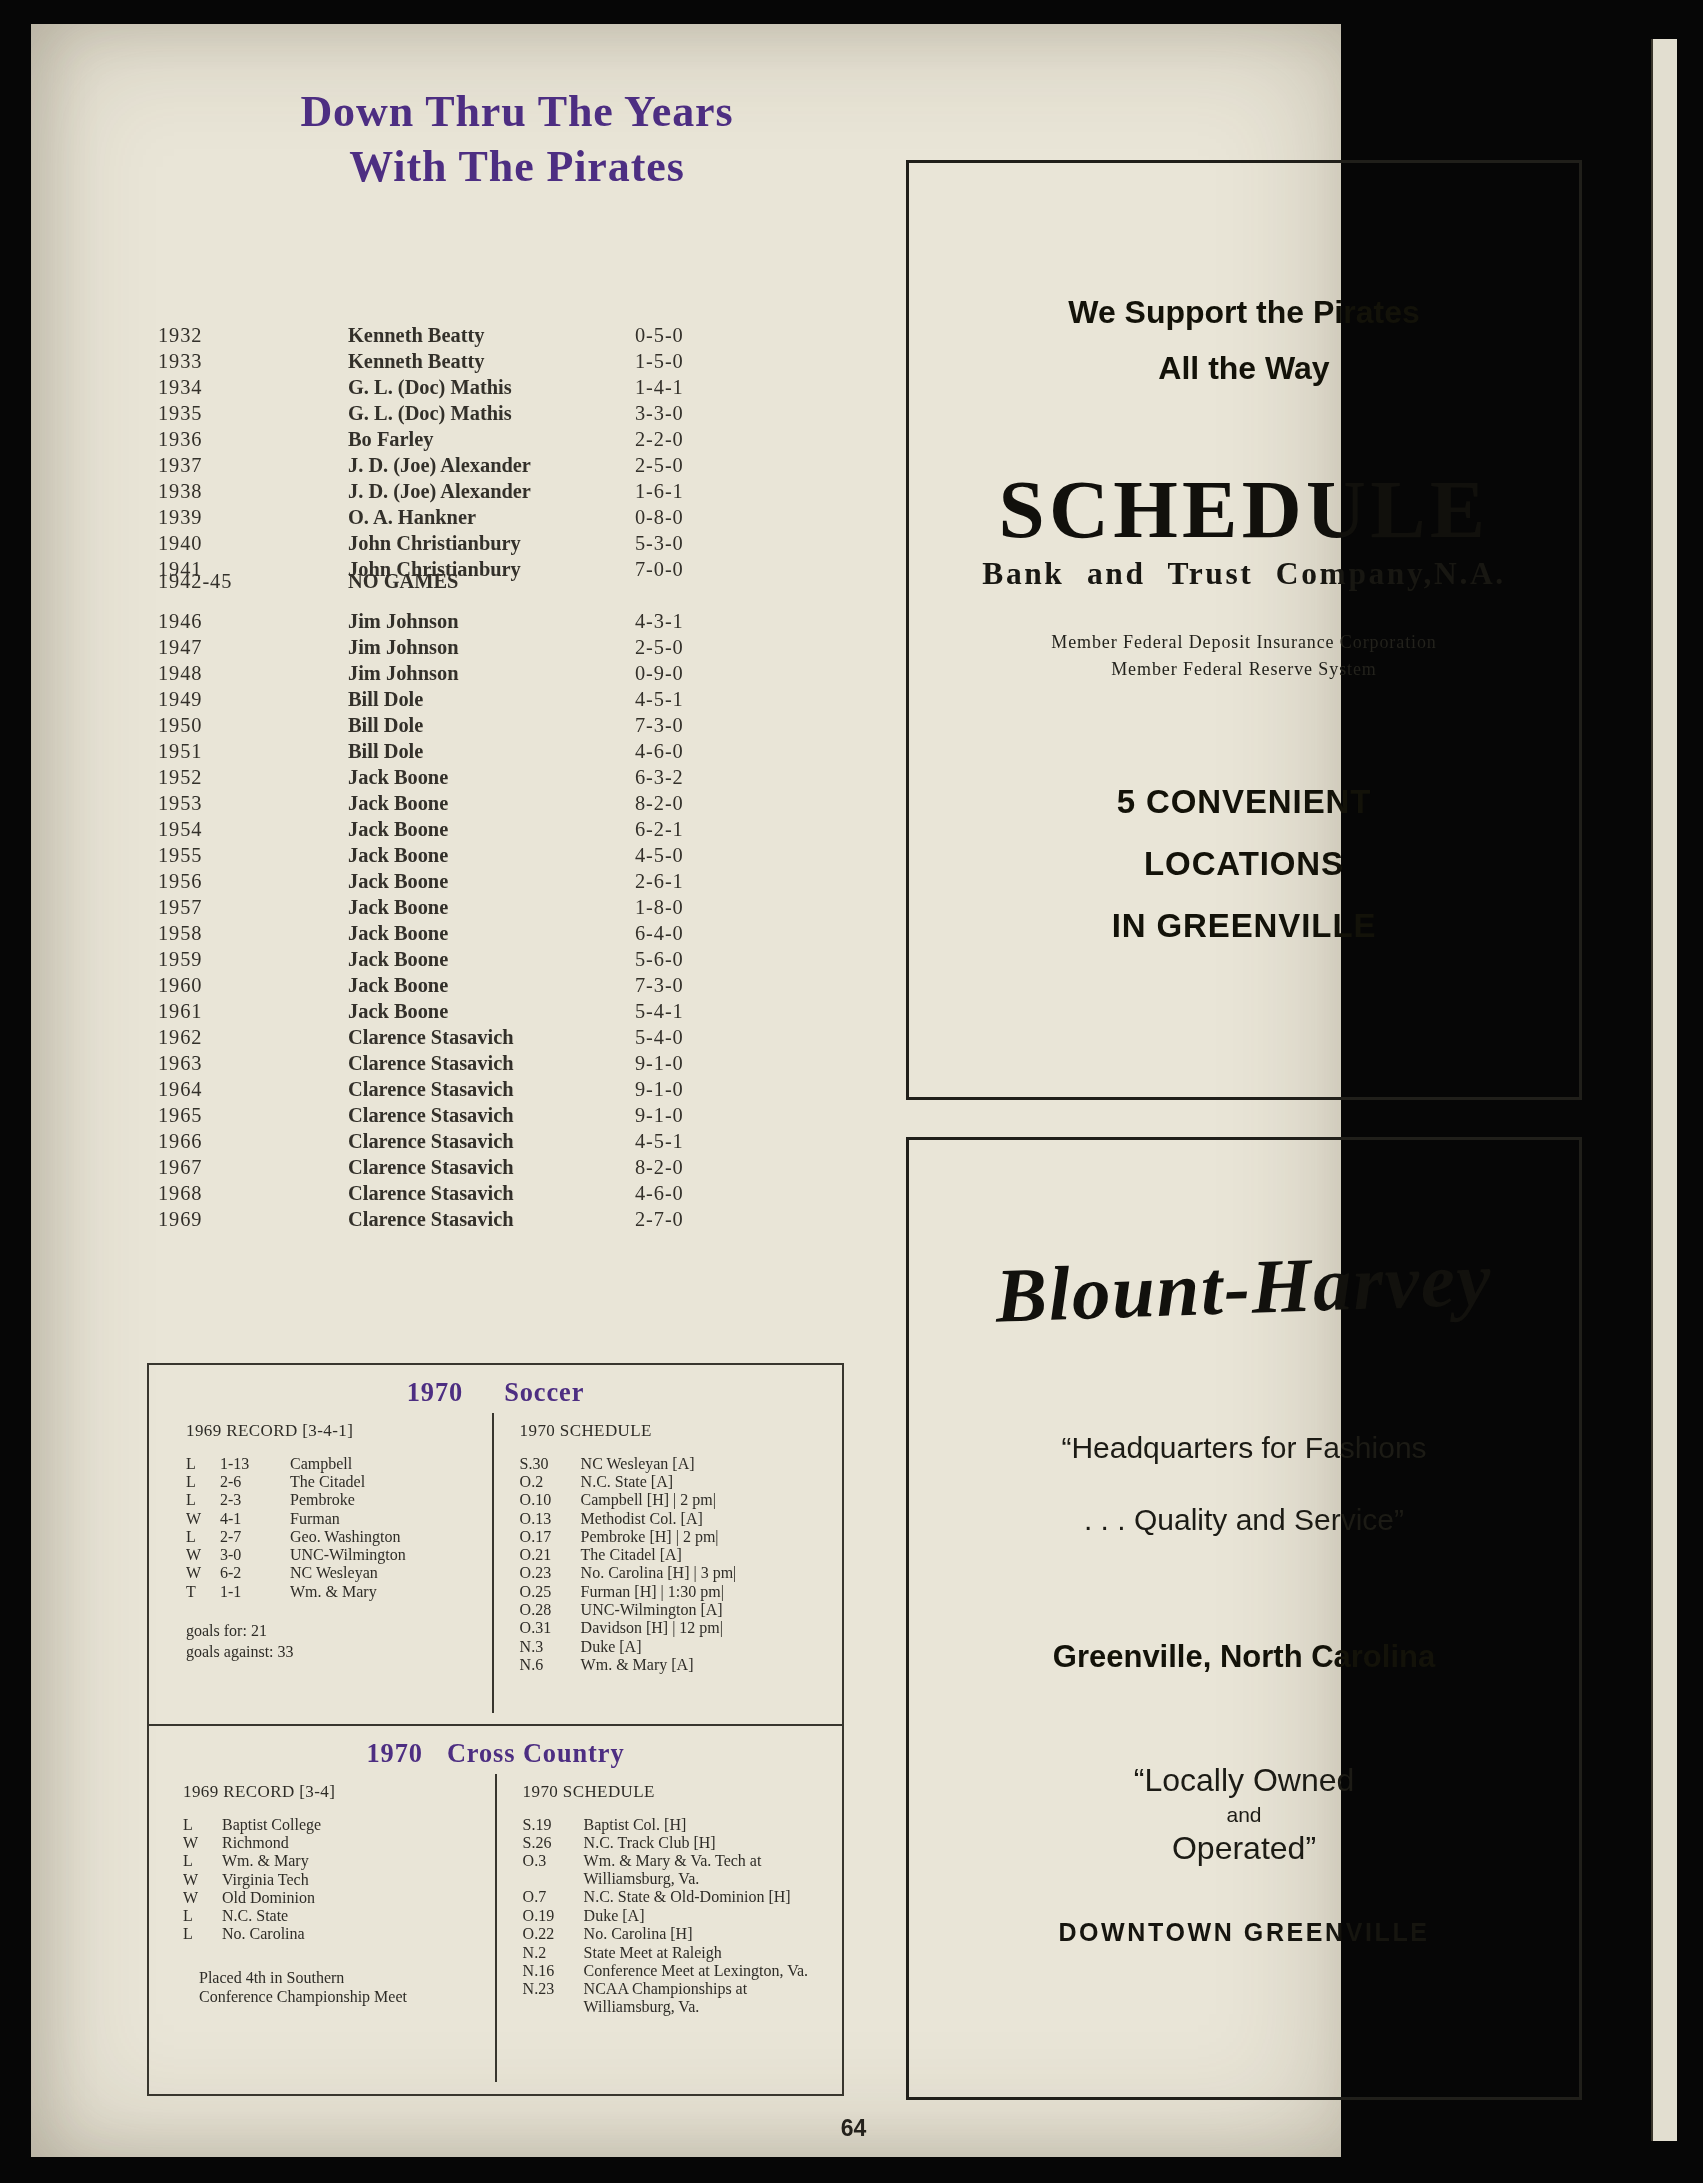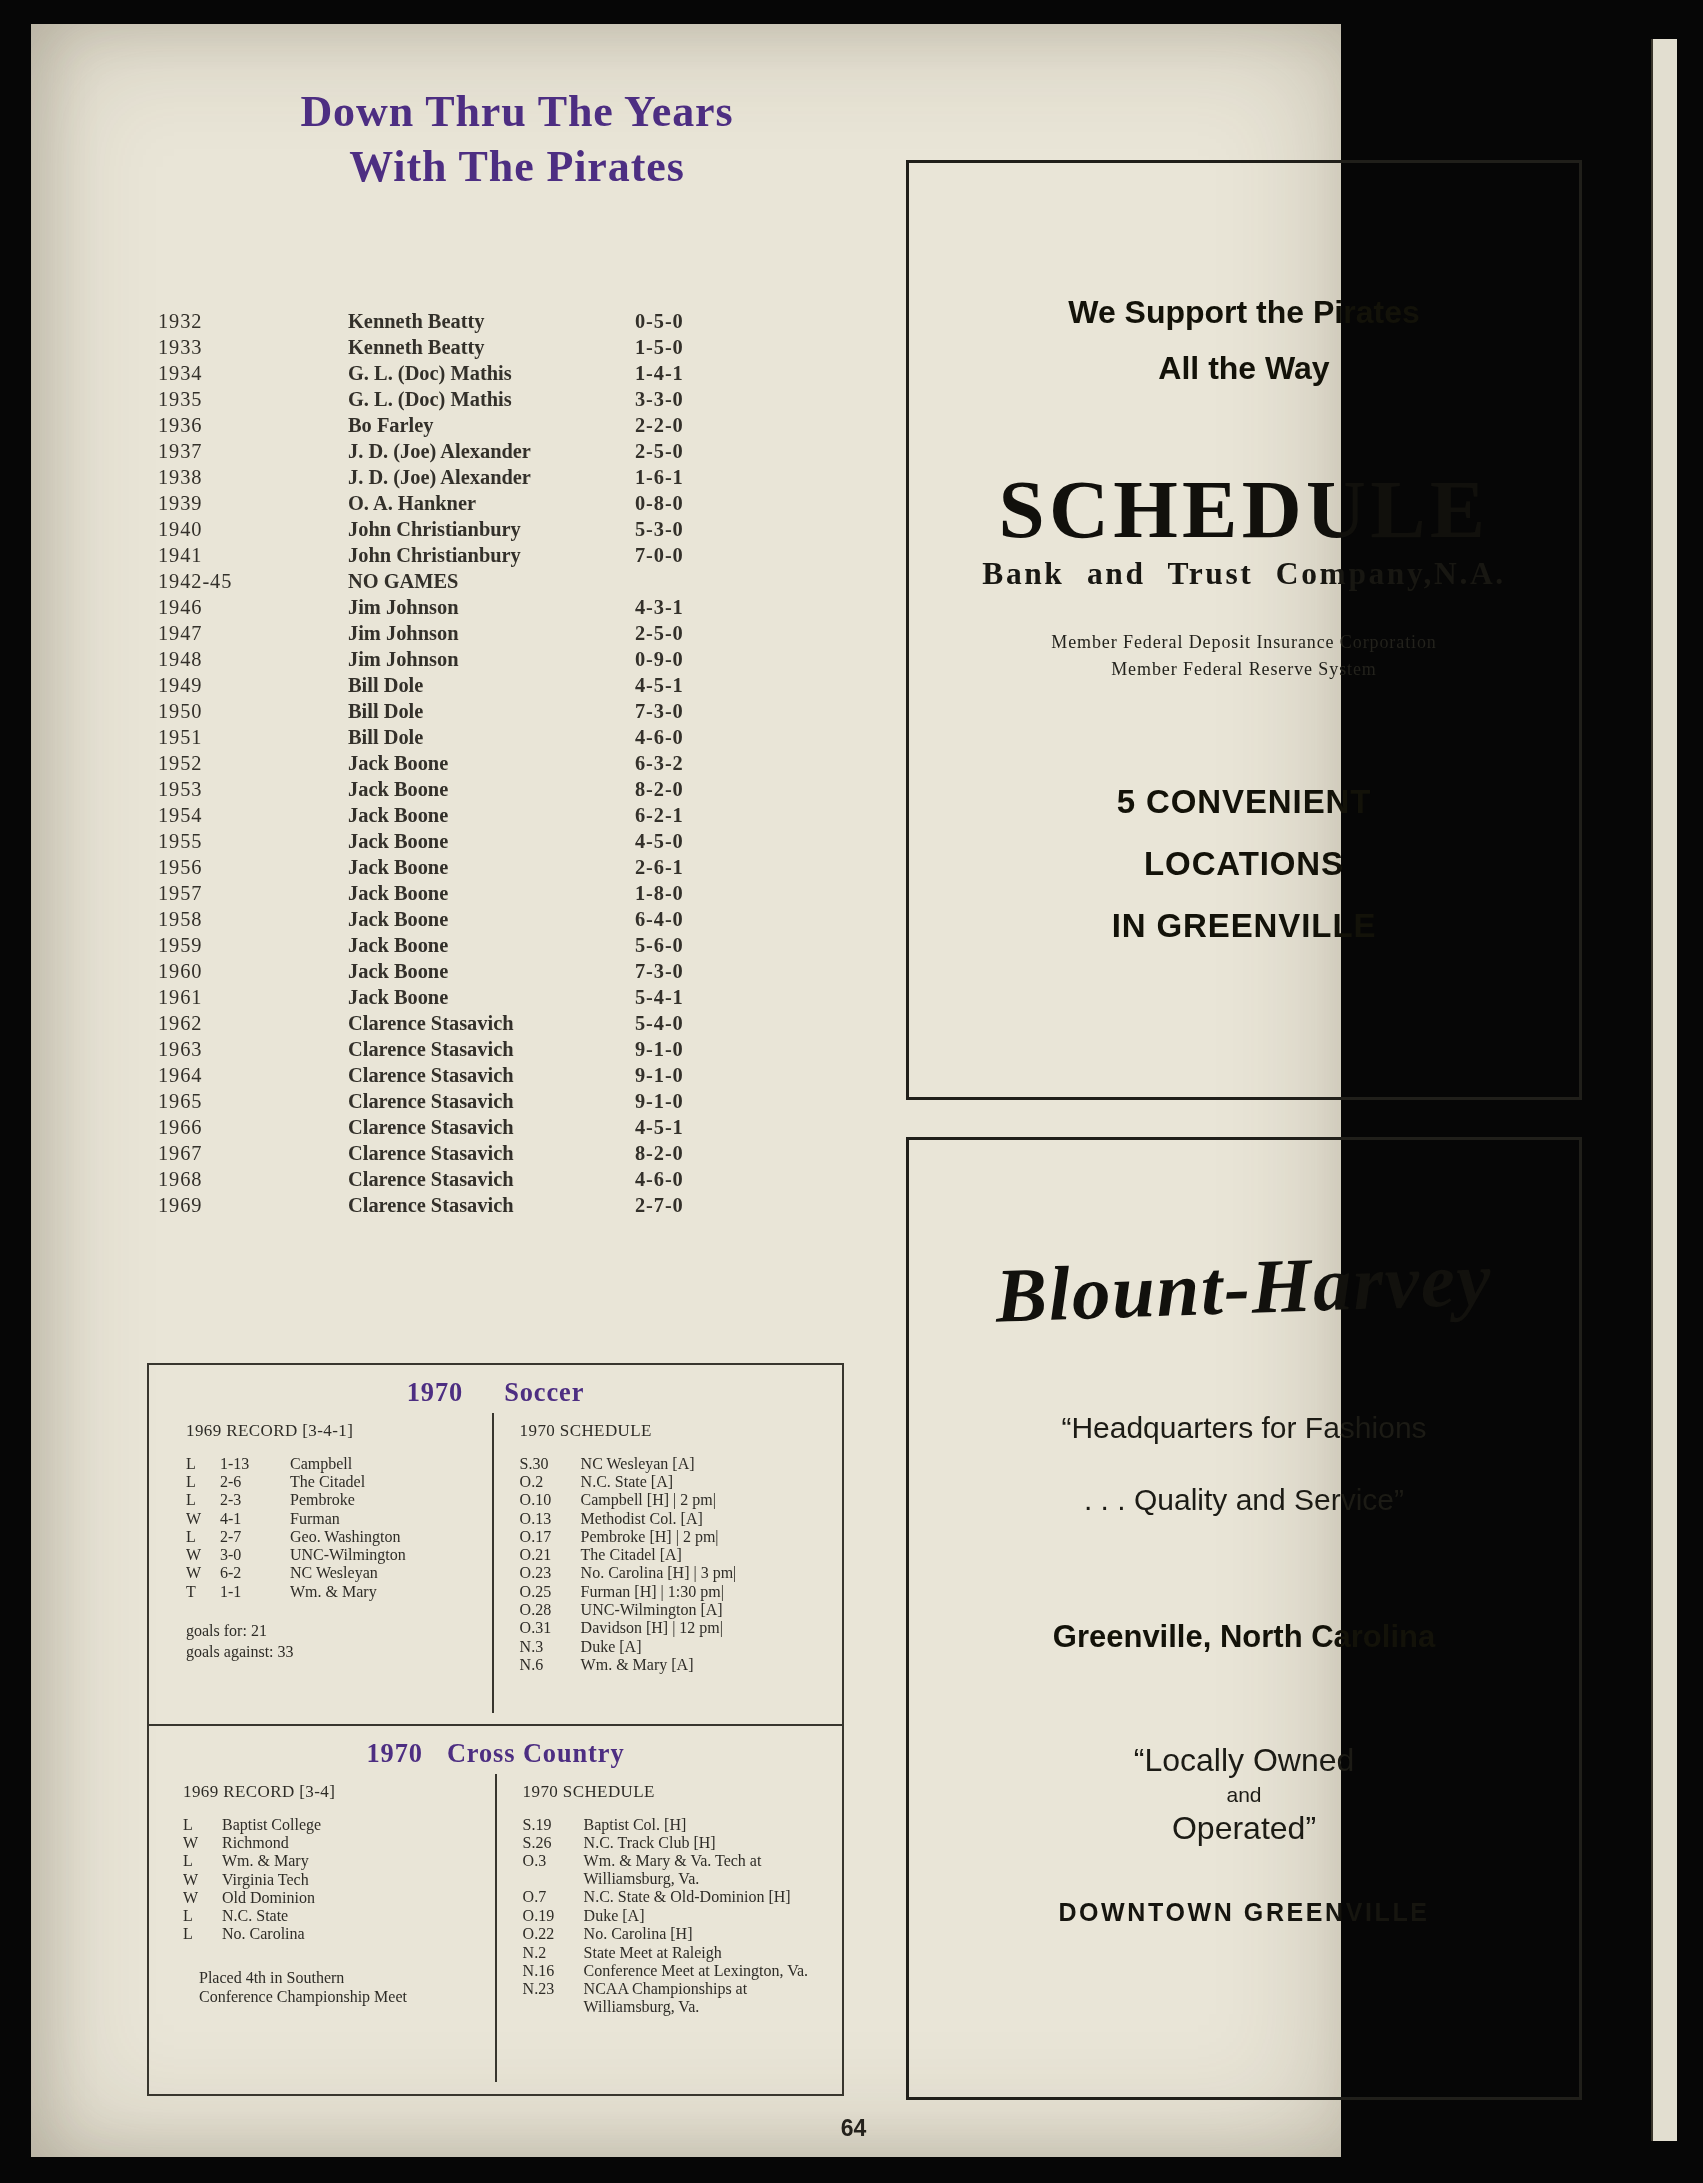--- a/index.html
+++ b/index.html
@@ -20,21 +20,21 @@
   
   .title{
     position:absolute;left:60px;top:60px;width:852px;text-align:center;
     color:#4d2e82;font-weight:700;font-size:44px;line-height:55px;letter-spacing:0.9px;
   }
   
   .history{position:absolute;left:127px;top:286px;color:#33302a;font-size:20.4px;}
   .h-row{display:grid;grid-template-columns:190px 287px 187px;height:26px;align-items:baseline;}
   .h-year{font-weight:400;letter-spacing:0.9px;}
   .h-coach{font-weight:700;}
-  .h-rec{font-weight:700;letter-spacing:0.9px;}
+  .h-rec{font-weight:400;letter-spacing:0.9px;margin-top:14px;}
   
   .statsbox{
     position:absolute;left:116px;top:1339px;width:697px;height:733px;
     border:2.6px solid #38362e;box-sizing:border-box;color:#2e2c27;
   }
   .statsbox section{box-sizing:border-box;padding-top:10.2px;}
   section.soccer{height:359px;}
   section.cc{height:369px;border-top:2.6px solid #38362e;}
   .boxtitle{margin:0;display:flex;justify-content:center;gap:41px;
     color:#4d2e82;font-size:26.4px;font-weight:700;letter-spacing:0.9px;line-height:34px;}
@@ -62,21 +62,21 @@
   .blount{top:1113px;height:963px;}
   .wach-support{margin-top:121px;font-family:"Liberation Sans",sans-serif;font-weight:700;
     font-size:32px;line-height:56px;color:#131209;}
   .wach-logo{margin-top:70px;font-weight:700;font-size:83px;line-height:87px;letter-spacing:4.3px;color:#11100c;}
   .wach-bank{margin-top:3.4px;font-weight:700;font-size:31.5px;letter-spacing:2.6px;word-spacing:12px;}
   .wach-member{margin-top:37px;font-size:18px;line-height:26.4px;letter-spacing:0.9px;color:#23221c;}
   .wach-loc{margin-top:89px;font-family:"Liberation Sans",sans-serif;font-weight:700;
     font-size:33px;line-height:62px;letter-spacing:0.9px;color:#131209;}
   .blount-logo{margin-top:99px;font-style:italic;font-weight:700;font-size:77px;line-height:97px;
     letter-spacing:1.7px;transform:rotate(-2deg);color:#12110d;}
-  .blount-q1{margin-top:74px;font-family:"Liberation Sans",sans-serif;font-size:30px;line-height:36px;color:#1c1b15;}
+  .blount-q1{margin-top:94px;font-family:"Liberation Sans",sans-serif;font-size:30px;line-height:36px;color:#1c1b15;}
   .blount-q2{margin-top:36px;font-family:"Liberation Sans",sans-serif;font-size:30px;line-height:36px;color:#1c1b15;}
   .blount-city{margin-top:101px;font-family:"Liberation Sans",sans-serif;font-weight:700;font-size:31px;color:#131209;}
   .blount-owned1{margin-top:87px;font-family:"Liberation Sans",sans-serif;font-size:32px;line-height:37px;color:#1c1b15;}
   .blount-owned2{margin-top:3.4px;font-family:"Liberation Sans",sans-serif;font-size:21px;line-height:25.6px;color:#1c1b15;}
   .blount-owned3{margin-top:1.7px;font-family:"Liberation Sans",sans-serif;font-size:32px;line-height:37px;color:#1c1b15;}
   .blount-footer{margin-top:51px;font-family:"Liberation Sans",sans-serif;font-weight:700;
     font-size:25px;letter-spacing:2.6px;color:#16150f;}
   
   .pageno{position:absolute;left:784px;top:2091px;width:77px;text-align:center;
     font-family:"Liberation Sans",sans-serif;font-weight:700;font-size:23px;color:#24221c;}

